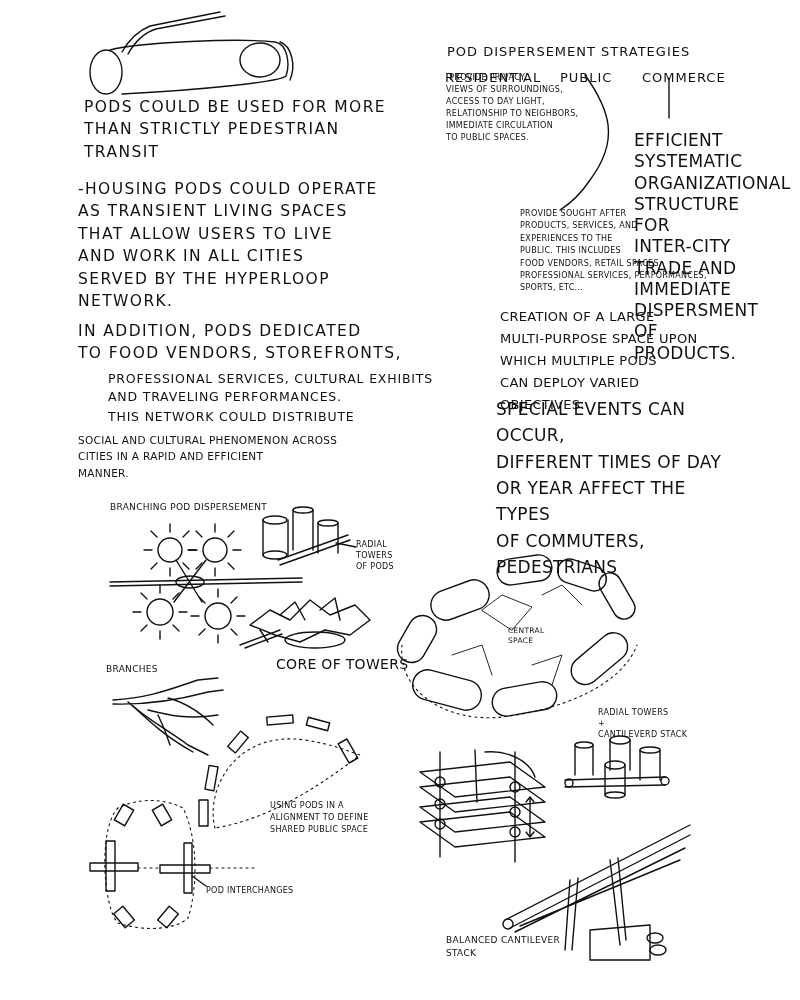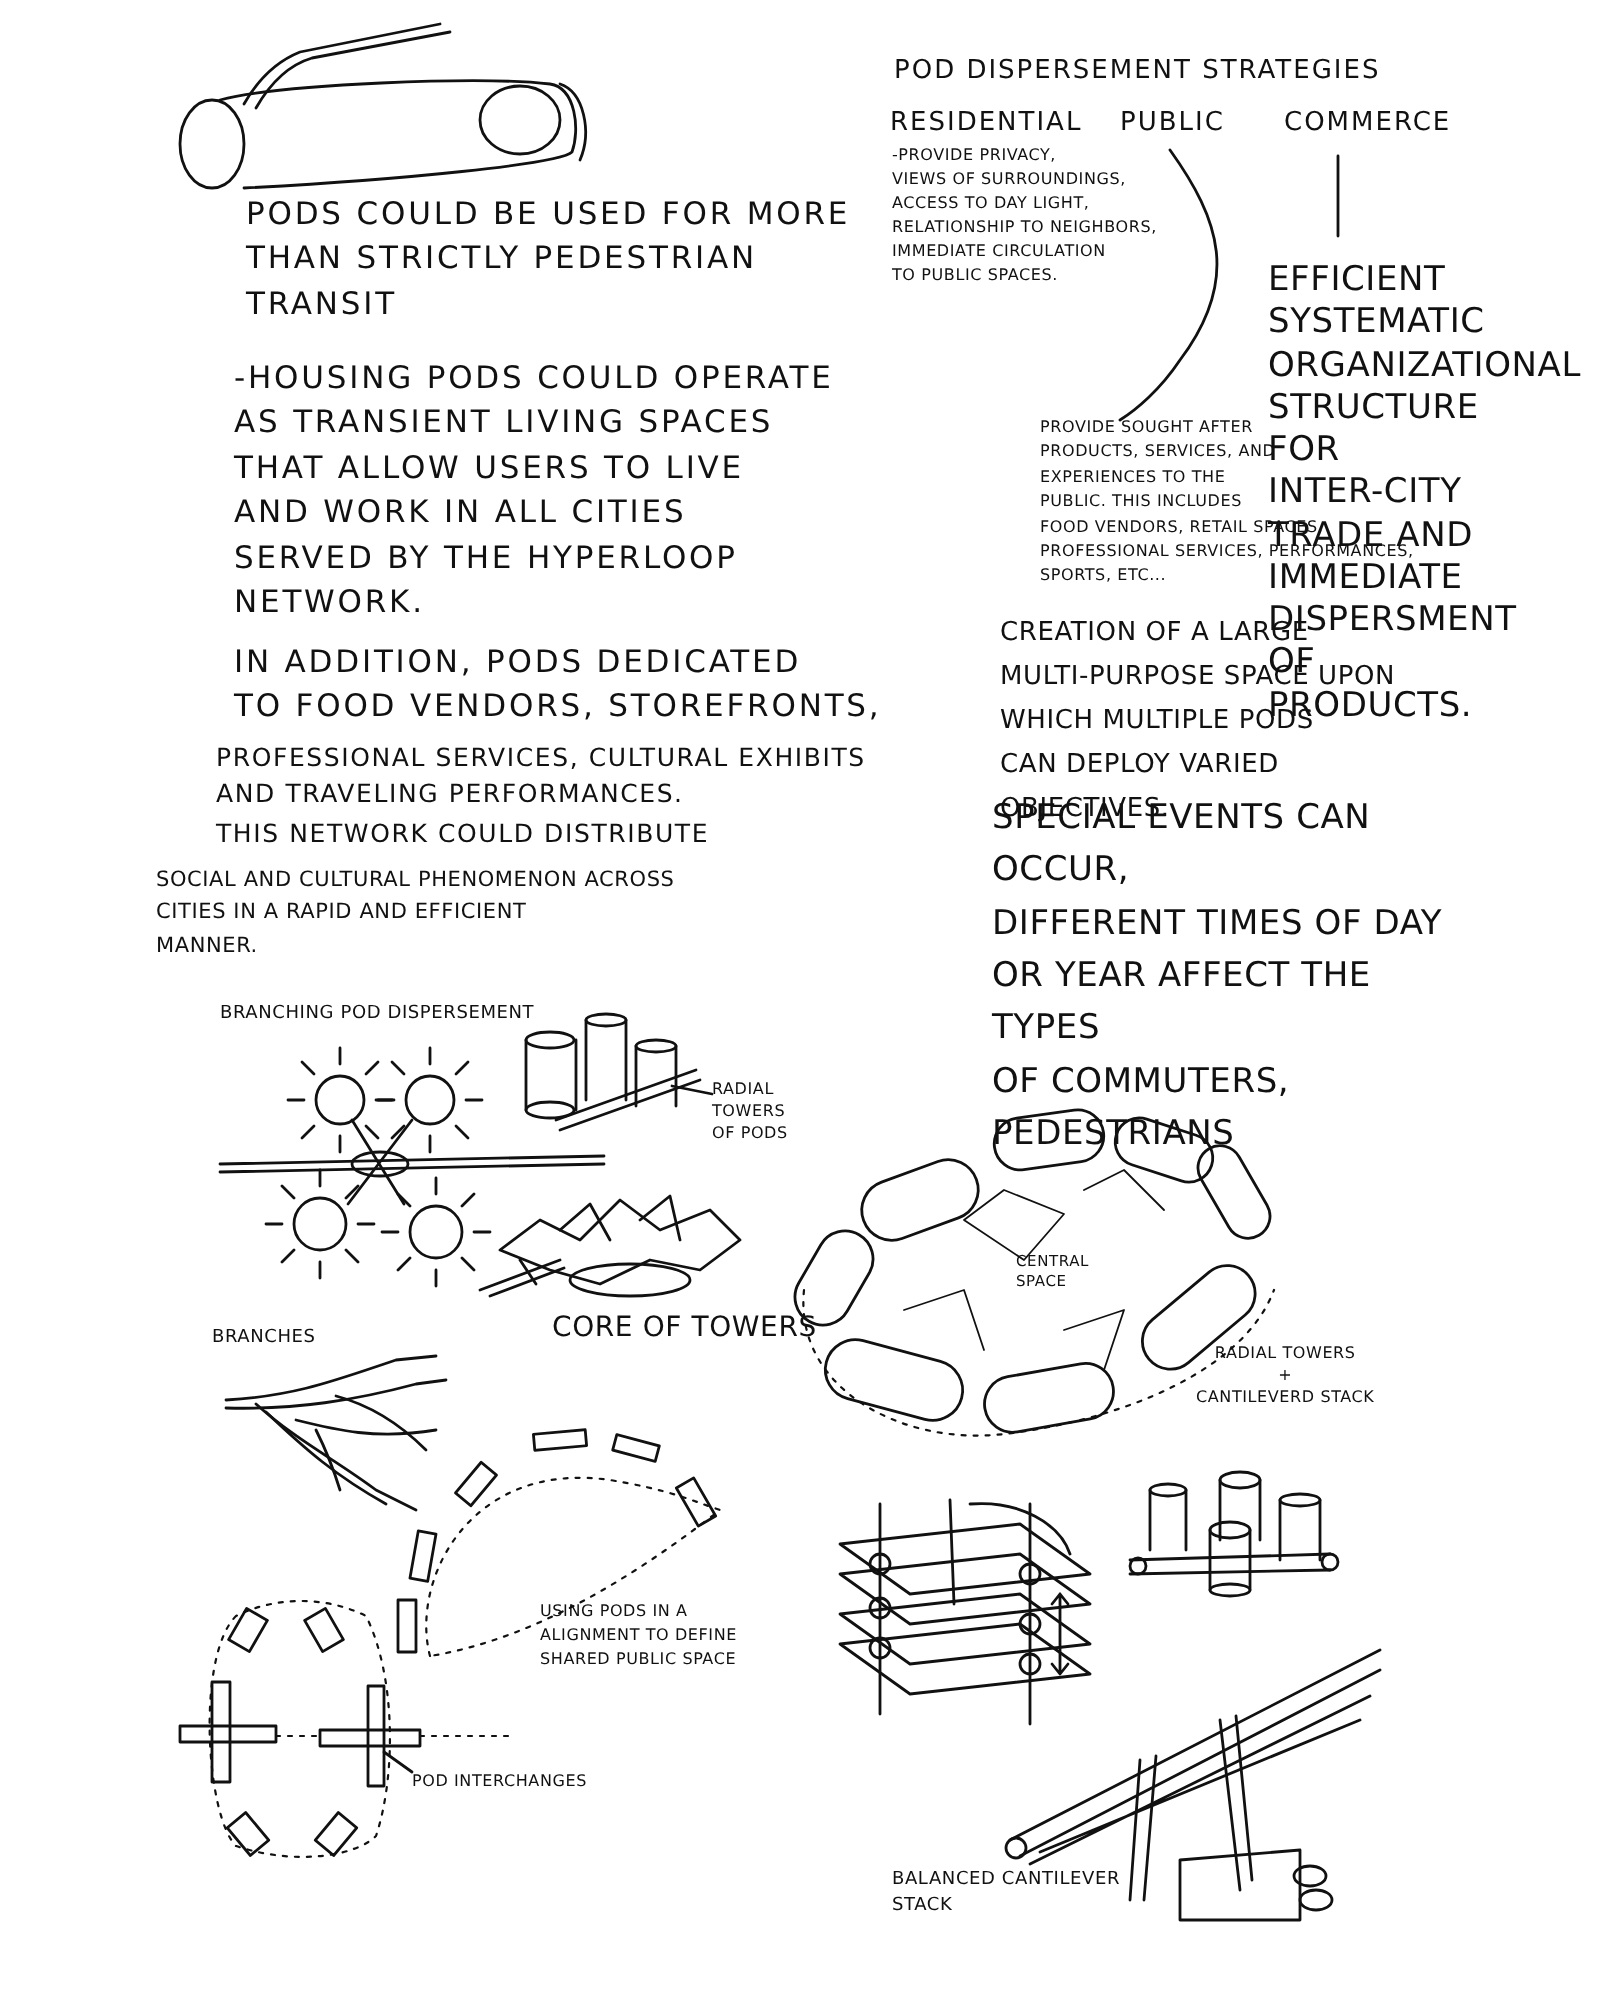--- a/index.html
+++ b/index.html
@@ -1,24 +1,24 @@
 <!DOCTYPE html>
 <html><head>
 <meta charset="utf-8">
 <style>
   html, body { margin: 0; padding: 0; background: #ffffff; }
   body { width: 800px; height: 1000px; position: relative; overflow: hidden;
          font-family: "DejaVu Sans", sans-serif; color: #111; }
   .hand { position: absolute; font-family: "DejaVu Sans", sans-serif; text-transform: uppercase;
           letter-spacing: 0.5px; color: #111; line-height: 1.22; white-space: pre-line; }
-  .big { font-size: 15.5px; letter-spacing: 1.4px; line-height: 1.45; margin-left: 39px; }
+  .big { font-size: 15.5px; letter-spacing: 1.4px; line-height: 1.45; }
   .mid { font-size: 12.5px; letter-spacing: 0.8px; line-height: 1.42; margin-left: 32px; }
   .small { font-size: 9px; letter-spacing: 0.3px; line-height: 1.45; }
   .tiny { font-size: 8px; letter-spacing: 0.3px; }
-  .hdr { font-size: 13px; letter-spacing: 1px; }
+  .hdr { font-size: 13px; letter-spacing: 1px; margin-top: 16px; }
   svg.sk { position: absolute; overflow: visible; }
   svg.sk * { fill: none; stroke: #111; stroke-width: 1.4; stroke-linecap: round; stroke-linejoin: round; }
   svg.sk .dot { stroke-dasharray: 2 4; stroke-width: 1.1; }
   svg.sk .thin { stroke-width: 0.9; }
 </style>
 </head>
 <body>
 
 <svg class="sk" style="left:80px;top:20px" width="320" height="80" viewBox="0 0 320 80">
   <path d="M30 30 C 60 22, 160 18, 195 22 C 208 24, 210 45, 206 56 C 200 62, 120 70, 42 74"></path>
@@ -178,21 +178,21 @@
     <rect x="175" y="100" width="65" height="28" rx="14" transform="rotate(-40 207 114)"></rect>
     <rect x="100" y="140" width="65" height="28" rx="14" transform="rotate(-10 132 154)"></rect>
     <rect x="20" y="130" width="70" height="30" rx="15" transform="rotate(15 55 145)"></rect>
     <rect x="0" y="80" width="50" height="28" rx="14" transform="rotate(-60 25 94)"></rect>
   </g>
   <path class="thin" d="M90 65 L 110 50 L 140 62 L 120 85 Z M150 50 L 170 40 L 190 60 M60 110 L 90 100 L 100 130 M140 120 L 170 110 L 160 140"></path>
 </svg>
 <div class="hand tiny" style="left:508px;top:626px;font-size:7.5px;line-height:1.3">CENTRAL
 SPACE</div>
 
-<div class="hand tiny" style="left:598px;top:672px;text-align:center;line-height:1.35">RADIAL TOWERS
+<div class="hand tiny" style="left:598px;top:708px;line-height:1.35">RADIAL TOWERS
 +
 CANTILEVERD STACK</div>
 
 <svg class="sk" style="left:415px;top:742px" width="135" height="120" viewBox="0 0 135 120">
   <path d="M5 30 L 95 20 L 130 45 L 40 55 Z"></path>
   <path d="M5 45 L 95 35 L 130 60 L 40 70 Z"></path>
   <path d="M5 65 L 95 55 L 130 80 L 40 90 Z"></path>
   <path d="M5 80 L 95 70 L 130 95 L 40 105 Z"></path>
   <path d="M25 10 L 25 115 M100 10 L 100 120 M60 8 L 62 60"></path>
   <circle cx="25" cy="40" r="5"></circle>

